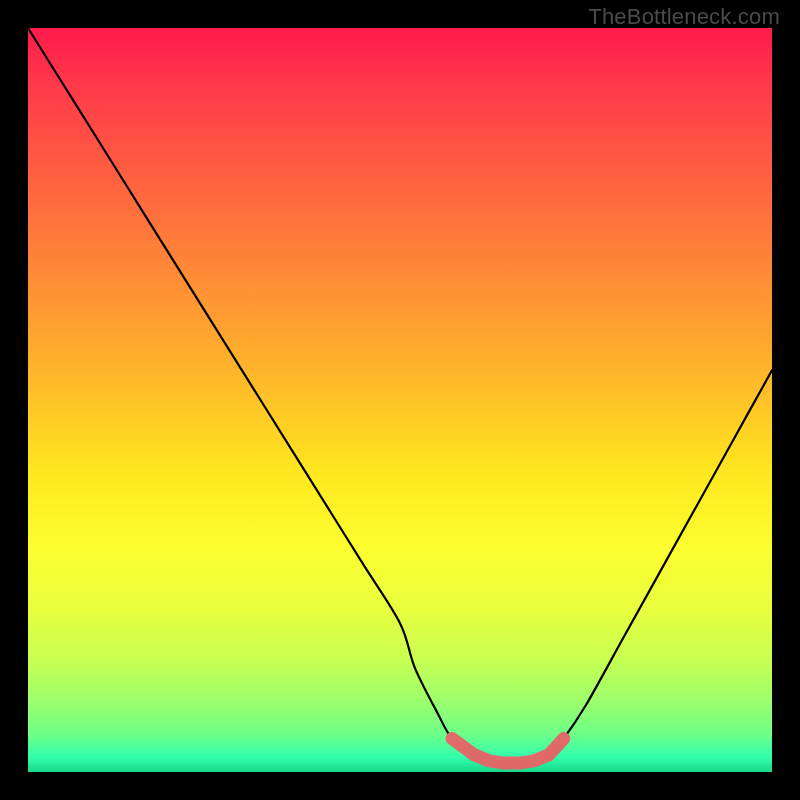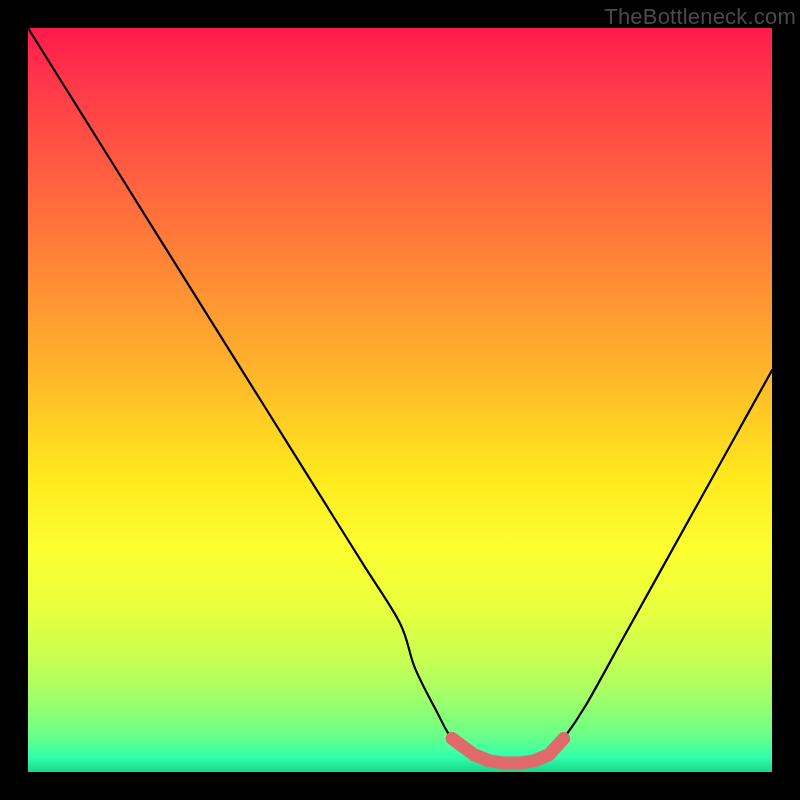--- a/index.html
+++ b/index.html
@@ -22,21 +22,21 @@
       #e9ff3e 78%,
       #c7ff52 85%,
       #a0ff6a 90%,
       #6cff88 95%,
       #32ffac 98%,
       #17d68a 100%);
   }
   .watermark {
     position: absolute;
     top: 4px;
-    right: 4px;
+    right: 20px;
     color: #4a4a4a;
     font-size: 22px;
     font-weight: 500;
     letter-spacing: 0.2px;
     z-index: 10;
   }
   svg.curve { position: absolute; left: 0; top: 0; width: 100%; height: 100%; }
 </style>
 </head>
 <body>

